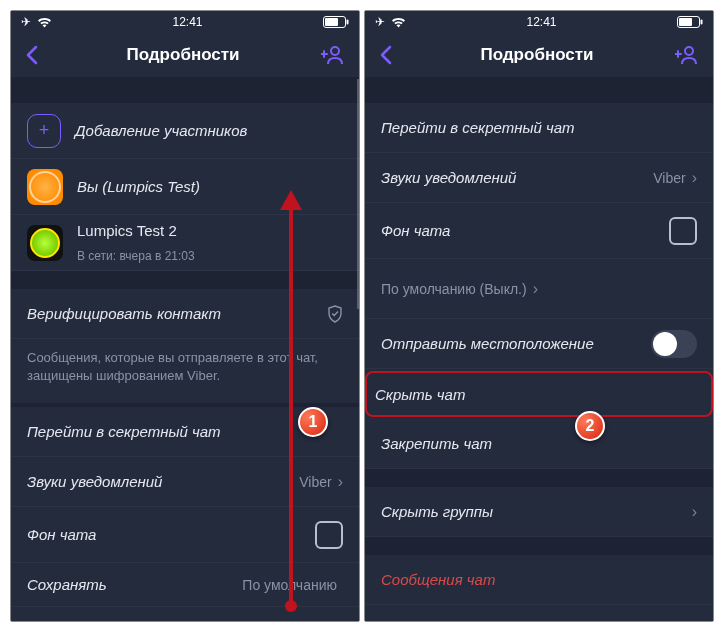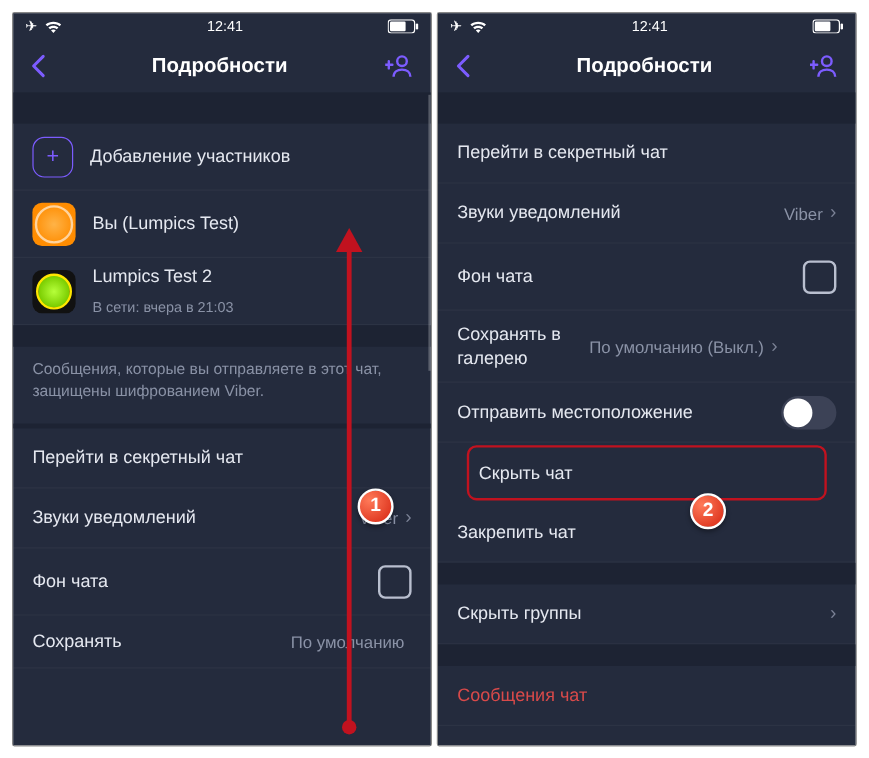--- a/index.html
+++ b/index.html
@@ -10,38 +10,38 @@
   .phone { position:absolute; inset:0; background:#242b3d; color:#e5e8f0; overflow:hidden; }
   .status-bar { height:22px; display:flex; justify-content:space-between; align-items:center; padding:0 10px; font-size:12px; color:#fff; }
   .status-left,.status-right { display:flex; align-items:center; gap:6px; }
   .nav-bar { height:44px; display:flex; align-items:center; justify-content:space-between; padding:0 14px; }
   .back-btn { color:#7c5cff; font-size:22px; width:20px; cursor:pointer; }
   .nav-title { font-size:17px; font-weight:600; color:#fff; }
   .add-btn { color:#7c5cff; width:24px; height:24px; cursor:pointer; display:flex; align-items:center; justify-content:center; }
   .space-block { height:26px; background:#1d2333; }
   .row { display:flex; align-items:center; padding:0 16px; min-height:50px; border-bottom:1px solid rgba(255,255,255,0.04); font-size:15px; color:#e5e8f0; cursor:pointer; }
   .row.tall { min-height:56px; }
-  .row .label { flex:1; }
+  .row .label { flex:1;font-style:italic; }
   .row .value { color:#8a92a6; font-size:14px; margin-right:6px; }
   .chev { color:#7b8296; font-size:16px; }
   .checkbox { width:28px; height:28px; border:2px solid #b9bfcf; border-radius:6px; }
   .toggle { width:46px; height:28px; border-radius:14px; background:#3c4256; position:relative; }
   .toggle .knob { position:absolute; width:24px; height:24px; background:#fff; border-radius:50%; top:2px; left:2px; }
   .add-circle { width:34px; height:34px; border:1.5px solid #7c5cff; border-radius:10px; display:flex; align-items:center; justify-content:center; color:#7c5cff; font-size:18px; margin-right:14px; }
   .avatar { width:36px; height:36px; border-radius:8px; margin-right:14px; display:flex; align-items:center; justify-content:center; position:relative; }
   .av-orange { background:radial-gradient(circle,#ffb347 0%,#ff8c00 70%); }
   .av-orange::before{content:"";position:absolute;inset:2px;border-radius:50%;border:2px solid rgba(255,255,255,0.6);}
   .av-lime { background:#111; display:flex; align-items:center; justify-content:center; }
   .av-lime::before{content:"";width:26px;height:26px;border-radius:50%;background:radial-gradient(circle,#b6ff3a 0%,#7acc00 70%);border:2px solid #ffe600;}
   .subtitle { font-size:12px; color:#8a92a6; margin-top:10px; }
   .shield { color:#8a92a6; font-size:16px; }
   .note { padding:10px 16px 18px; font-size:13px; color:#8a92a6; line-height:1.4; }
   .scroll-ind { position:absolute; right:0; top:68px; width:2px; height:230px; background:rgba(255,255,255,0.25); }
   .danger { color:#d94a4a; }
-  .row.highlight { border:2.5px solid #c1121f; border-radius:8px; margin:2px 24px; padding:0 8px; min-height:46px; }
+  .row.highlight { border:2.5px solid #c1121f; border-radius:8px; margin:2px 0; padding:0 8px; min-height:46px; }
   .badge { position:absolute; width:30px; height:30px; border-radius:50%; background:radial-gradient(circle at 30% 30%,#ff7a59,#d62511); border:2px solid #fff; display:flex; align-items:center; justify-content:center; color:#fff; font-weight:700; font-size:16px; box-shadow:0 2px 4px rgba(0,0,0,0.4); z-index:20;}
   .arrow-ann { position:absolute; left:278px; top:195px; width:4px; height:400px; background:#c1121f; z-index:15;}
   .arrow-ann::before{content:"";position:absolute;top:-16px;left:-9px;border-left:11px solid transparent;border-right:11px solid transparent;border-bottom:20px solid #c1121f;}
   .arrow-ann::after{content:"";position:absolute;bottom:-6px;left:-4px;width:12px;height:12px;background:#c1121f;border-radius:50%;}
   svg{display:block;}
 </style>
 </head>
 <body>
 
 <div class="frame left">
@@ -93,20 +93,29 @@
       <div class="label">Вы (Lumpics Test)</div>
     </div>
     <div class="row tall">
       <div class="avatar av-lime"></div>
       <div>
         <div>Lumpics Test 2</div>
         <div class="subtitle">В сети: вчера в 21:03</div>
       </div>
     </div>
     <div class="space-block" style="height:18px;"></div>
+    <div class="row">
+      <div class="label">Верифицировать контакт</div>
+      <span class="shield">
+          <svg width="16" height="18" viewBox="0 0 16 18">
+            <path d="M8 1 L14 3 V8 C14 12 11 15.5 8 17 C5 15.5 2 12 2 8 V3 Z" fill="none" stroke="#8a92a6" stroke-width="1.4"></path>
+            <path d="M5.2 8.5 L7.2 10.5 L11 6.5" fill="none" stroke="#8a92a6" stroke-width="1.4"></path>
+          </svg>
+        </span>
+    </div>
     <div class="note">Сообщения, которые вы отправляете в этот чат, защищены шифрованием Viber.</div>
     <div class="space-block" style="height:4px;"></div>
     <div class="row">
       <div class="label">Перейти в секретный чат</div>
     </div>
     <div class="row">
       <div class="label">Звуки уведомлений</div>
       <div class="value">Viber</div>
       <span class="chev">›</span>
     </div>
@@ -167,21 +176,20 @@
     <div class="row">
       <div class="label">Звуки уведомлений</div>
       <div class="value">Viber</div>
       <span class="chev">›</span>
     </div>
     <div class="row" style="min-height:56px;">
       <div class="label">Фон чата</div>
       <div class="checkbox"></div>
     </div>
     <div class="row" style="min-height:60px;">
-      <div class="label" style="max-width:110px;line-height:1.3;">Сохранять в галерею</div>
       <div class="value">По умолчанию (Выкл.)</div>
       <span class="chev">›</span>
     </div>
     <div class="row">
       <div class="label">Отправить местоположение</div>
       <div class="toggle">
           <div class="knob"></div>
         </div>
     </div>
     <div class="row highlight">

